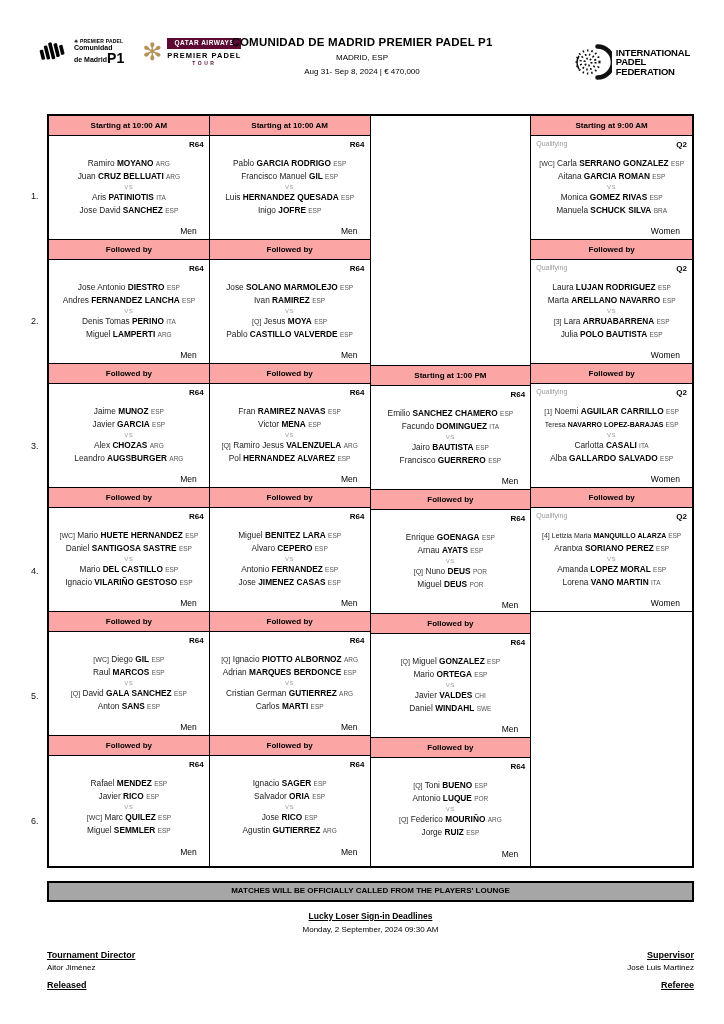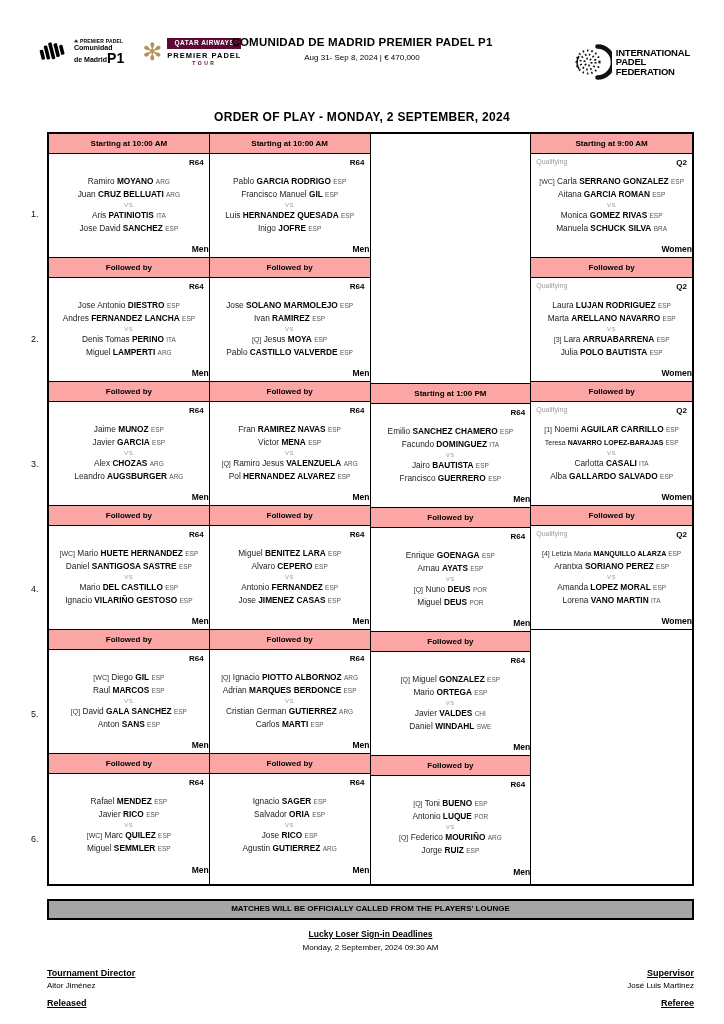--- a/index.html
+++ b/index.html
@@ -41,21 +41,21 @@
   .tcol:last-child{border-right:none;}
   .hbar{height:19px;border-bottom:1px solid #000;background:#fca5a5;display:flex;align-items:center;justify-content:center;
         font-size:8px;font-weight:bold;}
   .match{height:104px;border-bottom:1px solid #000;position:relative;display:flex;flex-direction:column;
          justify-content:center;align-items:center;padding:12px 1px 14px;box-sizing:border-box;}
   .tcol > *:last-child{border-bottom:none;}
   .cell-empty{border-bottom:1px solid #000;}
   .cell-empty.fill{flex:1;border-bottom:none;}
   .round{position:absolute;top:4px;right:5px;font-size:8px;font-weight:bold;}
   .stage{position:absolute;top:4px;left:5px;font-size:7px;color:#9a9a9a;}
-  .cat{position:absolute;bottom:3px;right:0;font-size:8.5px;font-weight:bold;}
+  .cat{position:absolute;bottom:3px;right:12px;font-size:8.5px;font-weight:normal;}
   .pbox{text-align:center;}
   .pline{font-size:8.3px;line-height:13px;white-space:nowrap;}
   .pline.tight{font-size:7px;}
   .ptag{font-size:7px;color:#333;}
   .pfirst{font-weight:normal;color:#222;}
   .plast{font-weight:bold;color:#000;}
   .pnat{font-size:6.5px;color:#555;}
   .vs{font-size:6px;line-height:8px;color:#9a9a9a;text-transform:uppercase;letter-spacing:.5px;}
   #row-numbers{position:absolute;left:-16px;top:19px;width:14px;}
   .rnum{height:125px;display:flex;align-items:center;font-size:9px;color:#111;}
@@ -102,20 +102,21 @@
         <div class="q-text">
           <div class="q-airways">QATAR AIRWAYS</div>
           <div class="q-premier">PREMIER PADEL</div>
           <div class="q-tour">TOUR</div>
         </div>
       </div>
     </div>
 
     <div class="hdr-center">
       <div class="ev-title">COMUNIDAD DE MADRID PREMIER PADEL P1</div>
+      <div class="ev-city">MADRID, ESP</div>
       <div class="ev-dates">Aug 31- Sep 8, 2024  |  € 470,000</div>
     </div>
 
     <div class="hdr-right">
       <div class="logo-ipf">
         <svg width="40" height="42" viewBox="0 0 40 40">
           <path d="M7 14 A12.5 12.5 0 0 0 7 27" fill="none" stroke="#111" stroke-width="1.6"></path>
           <circle cx="16" cy="20" r="3.5" fill="none" stroke="#111" stroke-width="2.1" stroke-dasharray="1.5 2.1"></circle>
           <circle cx="16" cy="20" r="7.5" fill="none" stroke="#111" stroke-width="2.1" stroke-dasharray="1.5 2.5"></circle>
           <circle cx="16" cy="20" r="11.5" fill="none" stroke="#111" stroke-width="2.1" stroke-dasharray="1.5 2.9"></circle>
@@ -123,21 +124,20 @@
         </svg>
         <div class="ipf-text">
           <div>INTERNATIONAL</div>
           <div>PADEL</div>
           <div>FEDERATION</div>
         </div>
       </div>
     </div>
   </div>
 
-  <div class="order-title">ORDER OF PLAY - MONDAY, 2 SEPTEMBER, 2024</div>
 
   <div class="tablewrap">
     <div id="row-numbers">
         <div class="rnum">1.</div>
         <div class="rnum">2.</div>
         <div class="rnum">3.</div>
         <div class="rnum">4.</div>
         <div class="rnum">5.</div>
         <div class="rnum">6.</div>
       </div>

